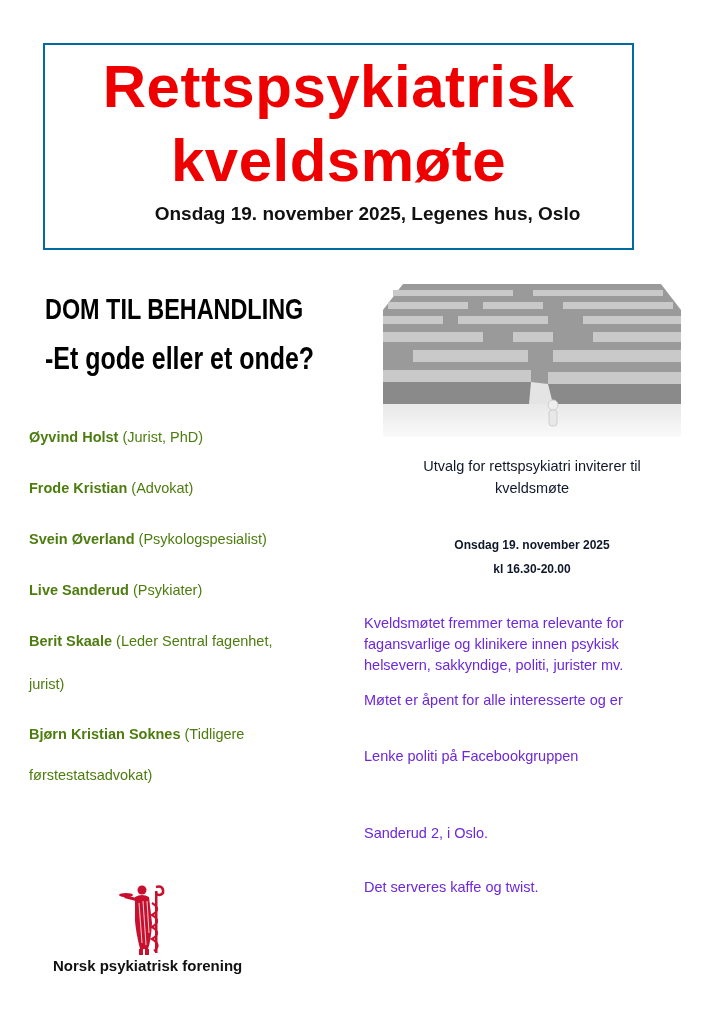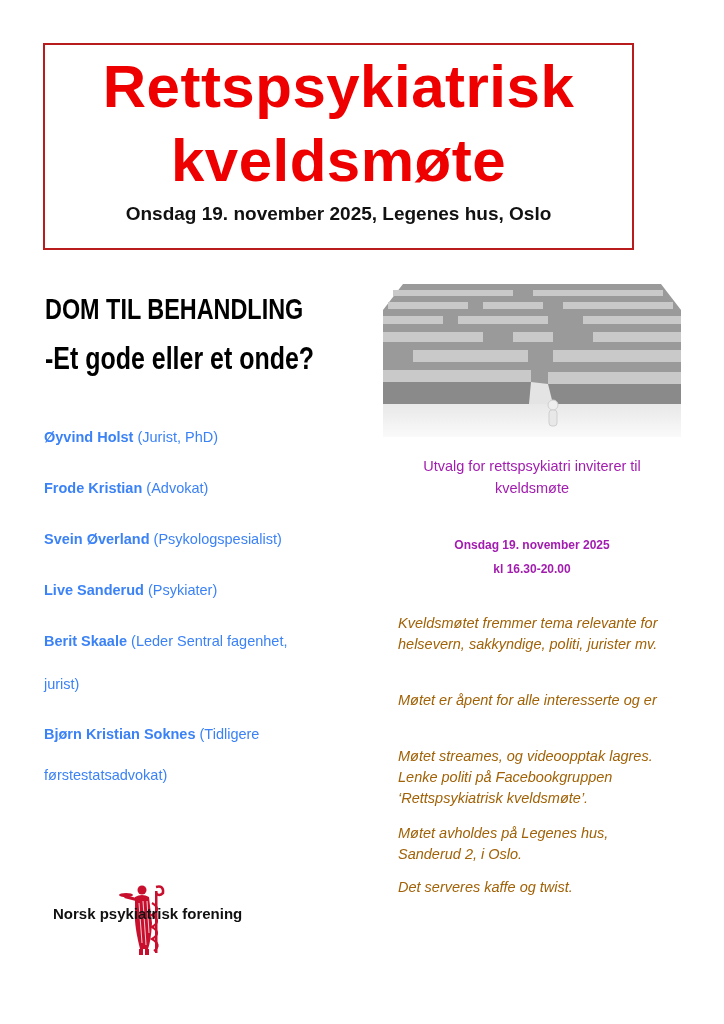--- a/index.html
+++ b/index.html
@@ -1,41 +1,41 @@
 <!DOCTYPE html>
 <html><head>
 <meta charset="utf-8">
 <style>
   html, body { margin:0; padding:0; background:#ffffff; }
   body { width:724px; height:1024px; position:relative; overflow:hidden;
          font-family:"Liberation Sans", sans-serif; color:#111; }
   .title-box { position:absolute; left:43px; top:43px; width:587px; height:203px;
-               border:2px solid #b91c1c; box-sizing:content-box; }
+               border:2px solid #0369a1; box-sizing:content-box; }
   .title-line { position:absolute; left:0; width:100%; text-align:center;
                 color:#ee0000; font-weight:bold; font-size:60px; line-height:60px;
                 letter-spacing:0.5px; }
   .t1 { top:12px; }
   .t2 { top:86px; }
   .title-sub { position:absolute; left:0; width:100%; top:158px; text-align:center;
-               font-size:19px; font-weight:bold; color:#111; }
+               font-size:19px; font-weight:bold; color:#111;padding-left:29px; }
   .heading { position:absolute; left:45px; font-family:"Liberation Sans", sans-serif;
              font-weight:bold; color:#000; transform:scaleX(0.78); transform-origin:left;
              white-space:nowrap; }
   .h1 { top:292px; font-size:30px; }
   .h2 { top:340px; font-size:32px; }
-  .speaker { position:absolute; left:44px; font-size:14.5px; color:#3b82f6; white-space:nowrap; }
+  .speaker { position:absolute; left:29px; font-size:14.5px; color:#4d7c0f; white-space:nowrap; }
   .speaker b { font-weight:bold; }
   .maze { position:absolute; left:383px; top:280px; width:298px; height:157px; overflow:hidden;
           background:linear-gradient(#f2f2f2, #e6e6e6); }
-  .center { position:absolute; left:383px; width:298px; text-align:center; color:#a21caf; }
+  .center { position:absolute; left:383px; width:298px; text-align:center; color:#0f172a; }
   .invite { top:455px; font-size:14.5px; line-height:22px; }
   .date-block { top:533px; font-size:12px; font-weight:bold; line-height:24px; }
-  .para { position:absolute; left:398px; width:300px; font-size:14.5px; line-height:21px; color:#a16207;font-style:italic; }
+  .para { position:absolute; left:364px; width:300px; font-size:14.5px; line-height:21px; color:#6d28d9; }
   .logo-fig { position:absolute; left:118px; top:883px; width:52px; height:74px; }
-  .logo-text { position:absolute; left:53px; top:905px; font-size:15px; font-weight:bold; color:#111; }
+  .logo-text { position:absolute; left:53px; top:957px; font-size:15px; font-weight:bold; color:#111; }
 </style>
 </head>
 <body>
 
 <div class="title-box">
   <div class="title-line t1">Rettspsykiatrisk</div>
   <div class="title-line t2">kveldsmøte</div>
   <div class="title-sub">Onsdag 19. november 2025, Legenes hus, Oslo</div>
 </div>
 
@@ -112,32 +112,30 @@
   <div>kveldsmøte</div>
 </div>
 
 <div class="center date-block">
   <div>Onsdag 19. november 2025</div>
   <div>kl 16.30-20.00</div>
 </div>
 
 <div class="para" style="top:613px">
   <div>Kveldsmøtet fremmer tema relevante for</div>
+  <div>fagansvarlige og klinikere innen psykisk</div>
   <div>helsevern, sakkyndige, politi, jurister mv.</div>
 </div>
 <div class="para" style="top:690px">
   <div>Møtet er åpent for alle interesserte og er</div>
 </div>
 <div class="para" style="top:746px">
-  <div>Møtet streames, og videoopptak lagres.</div>
   <div>Lenke politi på Facebookgruppen</div>
-  <div>‘Rettspsykiatrisk kveldsmøte’.</div>
 </div>
 <div class="para" style="top:823px">
-  <div>Møtet avholdes på Legenes hus,</div>
   <div>Sanderud 2, i Oslo.</div>
 </div>
 <div class="para" style="top:877px">
   <div>Det serveres kaffe og twist.</div>
 </div>
 
 <div class="logo-fig">
   <svg width="52" height="74" viewBox="0 0 52 74">
     <g fill="#c8102e">
       <ellipse cx="8" cy="12" rx="7" ry="2"></ellipse>

